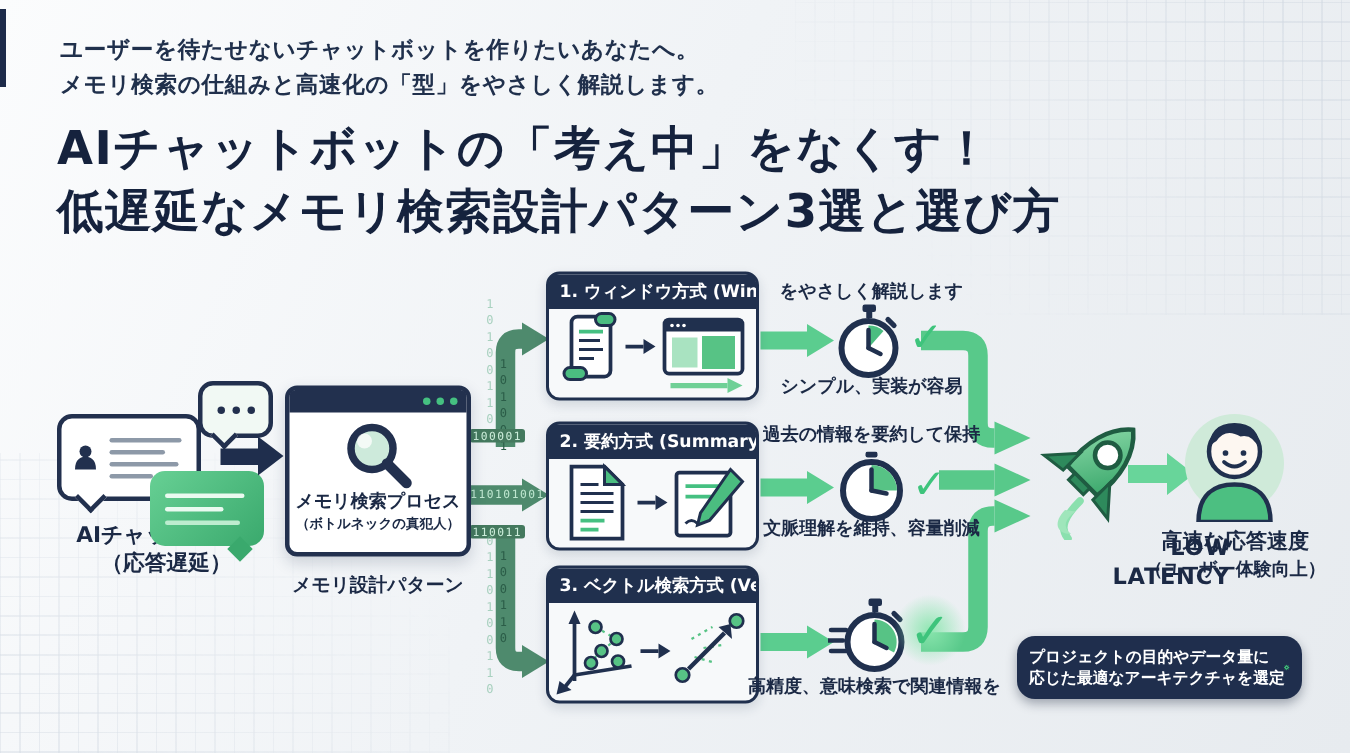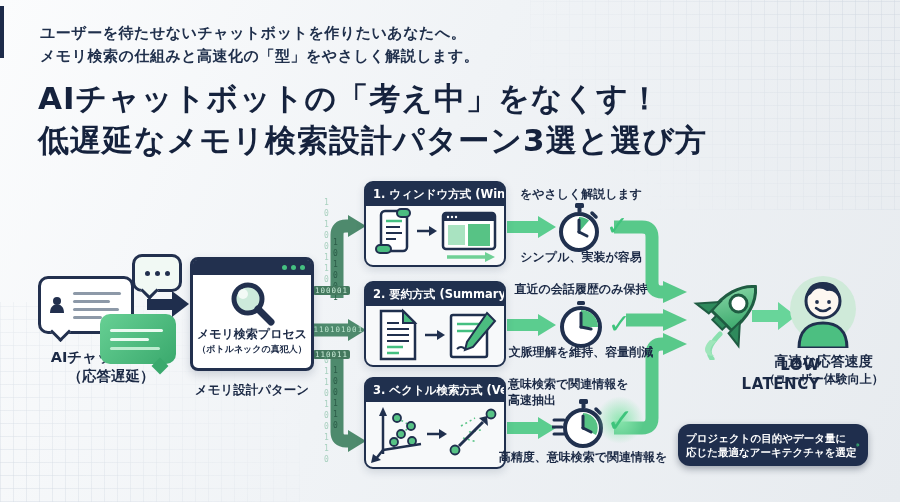--- a/index.html
+++ b/index.html
@@ -284,35 +284,31 @@
     <rect x="21.5" y="5" width="4" height="5" fill="#20304e"></rect>
     <line x1="36" y1="11" x2="40" y2="15" stroke="#20304e" stroke-width="3.5" stroke-linecap="round"></line>
     <circle cx="23" cy="30" r="18" fill="#fff" stroke="#20304e" stroke-width="4"></circle>
     <path d="M23 30 L23 15 A15 15 0 0 1 33 18.6 Z" fill="#4bbd80"></path>
     <line x1="23" y1="30" x2="23" y2="18" stroke="#20304e" stroke-width="3" stroke-linecap="round"></line>
     <line x1="23" y1="30" x2="31" y2="34" stroke="#20304e" stroke-width="3" stroke-linecap="round"></line>
   </svg>
   <div class="abs check" style="left:606px;top:210px;font-size:27px;">✓</div>
   <div class="abs note c" style="left:505px;top:249px;width:152px;">シンプル、実装が容易</div>
 
-  <div class="abs note c" style="left:505px;top:281px;width:152px;">直近の会話履歴のみ保持</div>
+  <div class="abs note c" style="left:505px;top:281px;width:152px;">過去の情報を要約して保持</div>
   <svg class="abs z3" style="left:558px;top:301px;" width="46" height="48" viewBox="0 0 46 48">
     <rect x="19" y="0" width="8" height="4" rx="1.5" fill="#20304e"></rect>
     <circle cx="23" cy="26" r="19" fill="#fff" stroke="#20304e" stroke-width="4"></circle>
     <path d="M23 26 L23 9 A17 17 0 0 1 40 26 Z" fill="#57c385"></path>
     <line x1="23" y1="26" x2="23" y2="12" stroke="#20304e" stroke-width="3" stroke-linecap="round"></line>
     <line x1="23" y1="26" x2="33" y2="28" stroke="#20304e" stroke-width="3" stroke-linecap="round"></line>
   </svg>
   <div class="abs check" style="left:608px;top:308px;font-size:27px;">✓</div>
   <div class="abs note c" style="left:505px;top:344px;width:152px;">文脈理解を維持、容量削減</div>
 
-  <div class="abs note" style="left:508px;top:376px;width:150px;">
-    <div>意味検索で関連情報を</div>
-    <div>高速抽出</div>
-  </div>
   <svg class="abs z3" style="left:552px;top:398px;" width="54" height="54" viewBox="0 0 54 54">
     <line x1="2" y1="22" x2="12" y2="22" stroke="#20304e" stroke-width="3" stroke-linecap="round"></line>
     <line x1="0" y1="29" x2="10" y2="29" stroke="#20304e" stroke-width="3" stroke-linecap="round"></line>
     <line x1="2" y1="36" x2="12" y2="36" stroke="#20304e" stroke-width="3" stroke-linecap="round"></line>
     <rect x="27" y="1" width="9" height="5" rx="1.5" fill="#20304e"></rect>
     <rect x="29.5" y="5" width="4" height="5" fill="#20304e"></rect>
     <line x1="44" y1="11" x2="48" y2="15" stroke="#20304e" stroke-width="3.5" stroke-linecap="round"></line>
     <circle cx="31" cy="30" r="18" fill="#fff" stroke="#20304e" stroke-width="4"></circle>
     <path d="M31 30 L31 15 A15 15 0 0 1 44 37 Z" fill="#57c385"></path>
     <line x1="31" y1="30" x2="31" y2="18" stroke="#20304e" stroke-width="3" stroke-linecap="round"></line>

